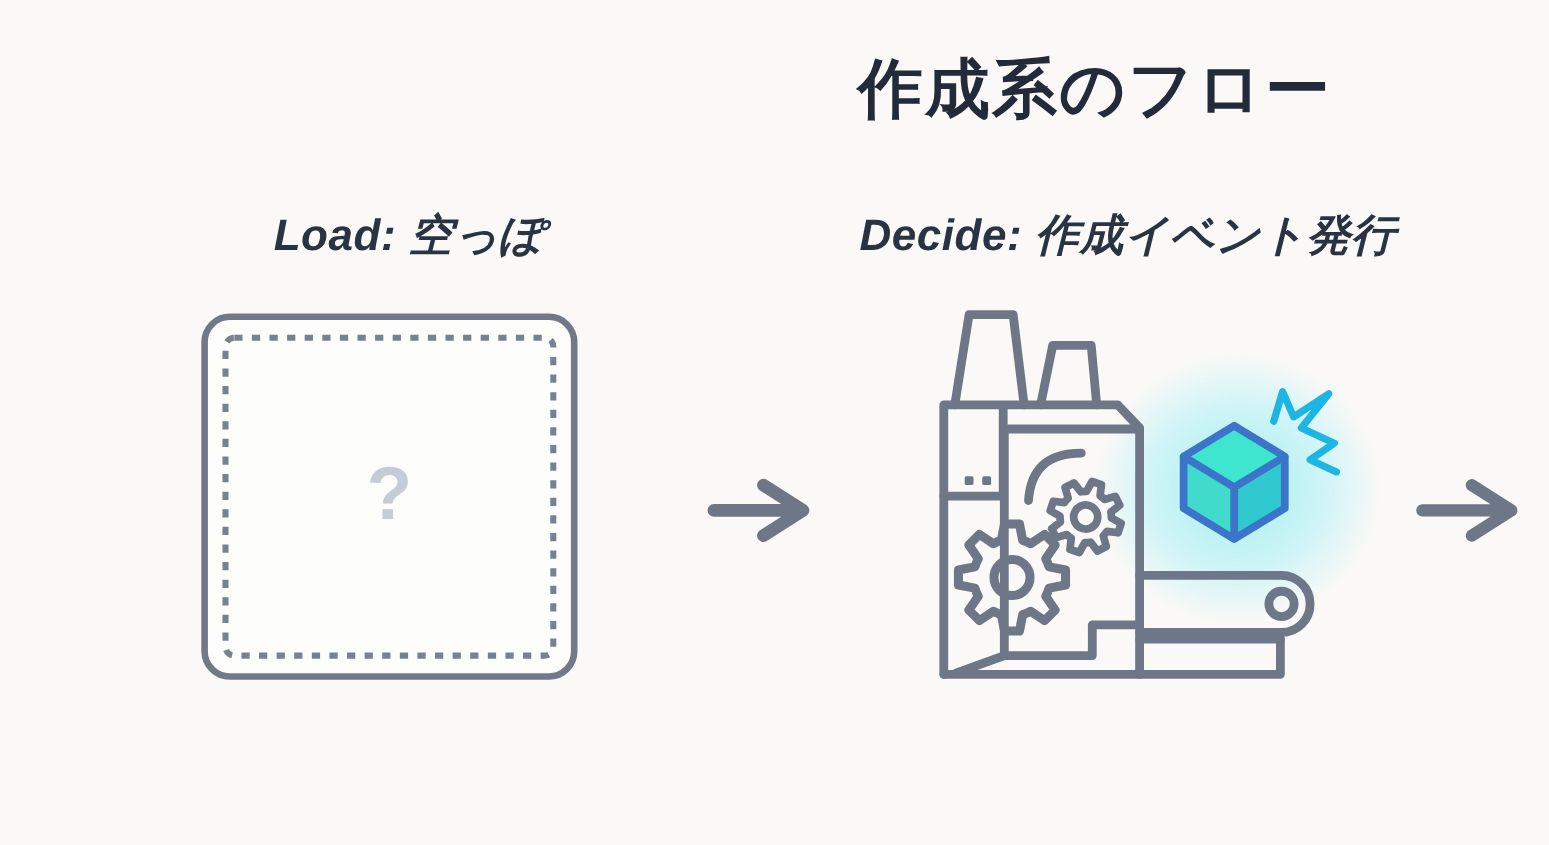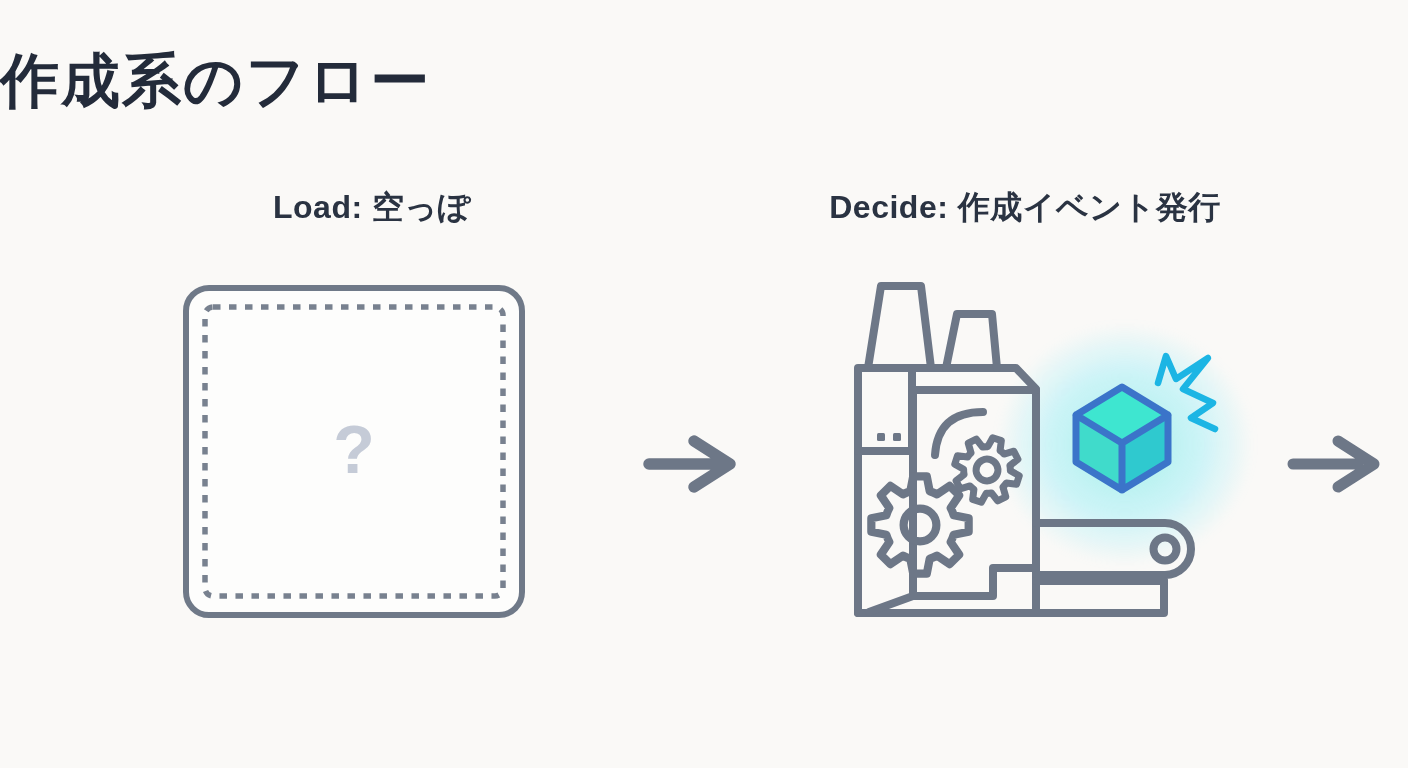--- a/index.html
+++ b/index.html
@@ -6,35 +6,36 @@
   html, body { width: 1408px; height: 768px; overflow: hidden; }
   body {
     position: relative;
     background: #faf9f7;
     font-family: "Liberation Sans", "DejaVu Sans", sans-serif;
   }
   .abs { position: absolute; }
 
   .page-title {
     left: 0; top: 42px; width: 1211px;
-    text-align: left;
+    text-align: right;
     font-size: 59px;
     font-weight: 800;
     letter-spacing: 2px;
     color: #232b3a;
   }
 
   .step-label {
     top: 186px;
     text-align: center;
-    font-size: 32px;
+    font-size: 40px;
     font-weight: 700;
     letter-spacing: 0.5px;
     color: #2a3342;
     white-space: nowrap;
+    font-style: italic;
   }
   .step-label.load   { left: 172px; width: 400px; }
   .step-label.decide { left: 775px; width: 500px; }
 
   .empty-box {
     left: 183px; top: 285px;
     width: 342px; height: 333px;
     border: 6px solid #6f7988;
     border-radius: 26px;
     background: #fdfdfc;

